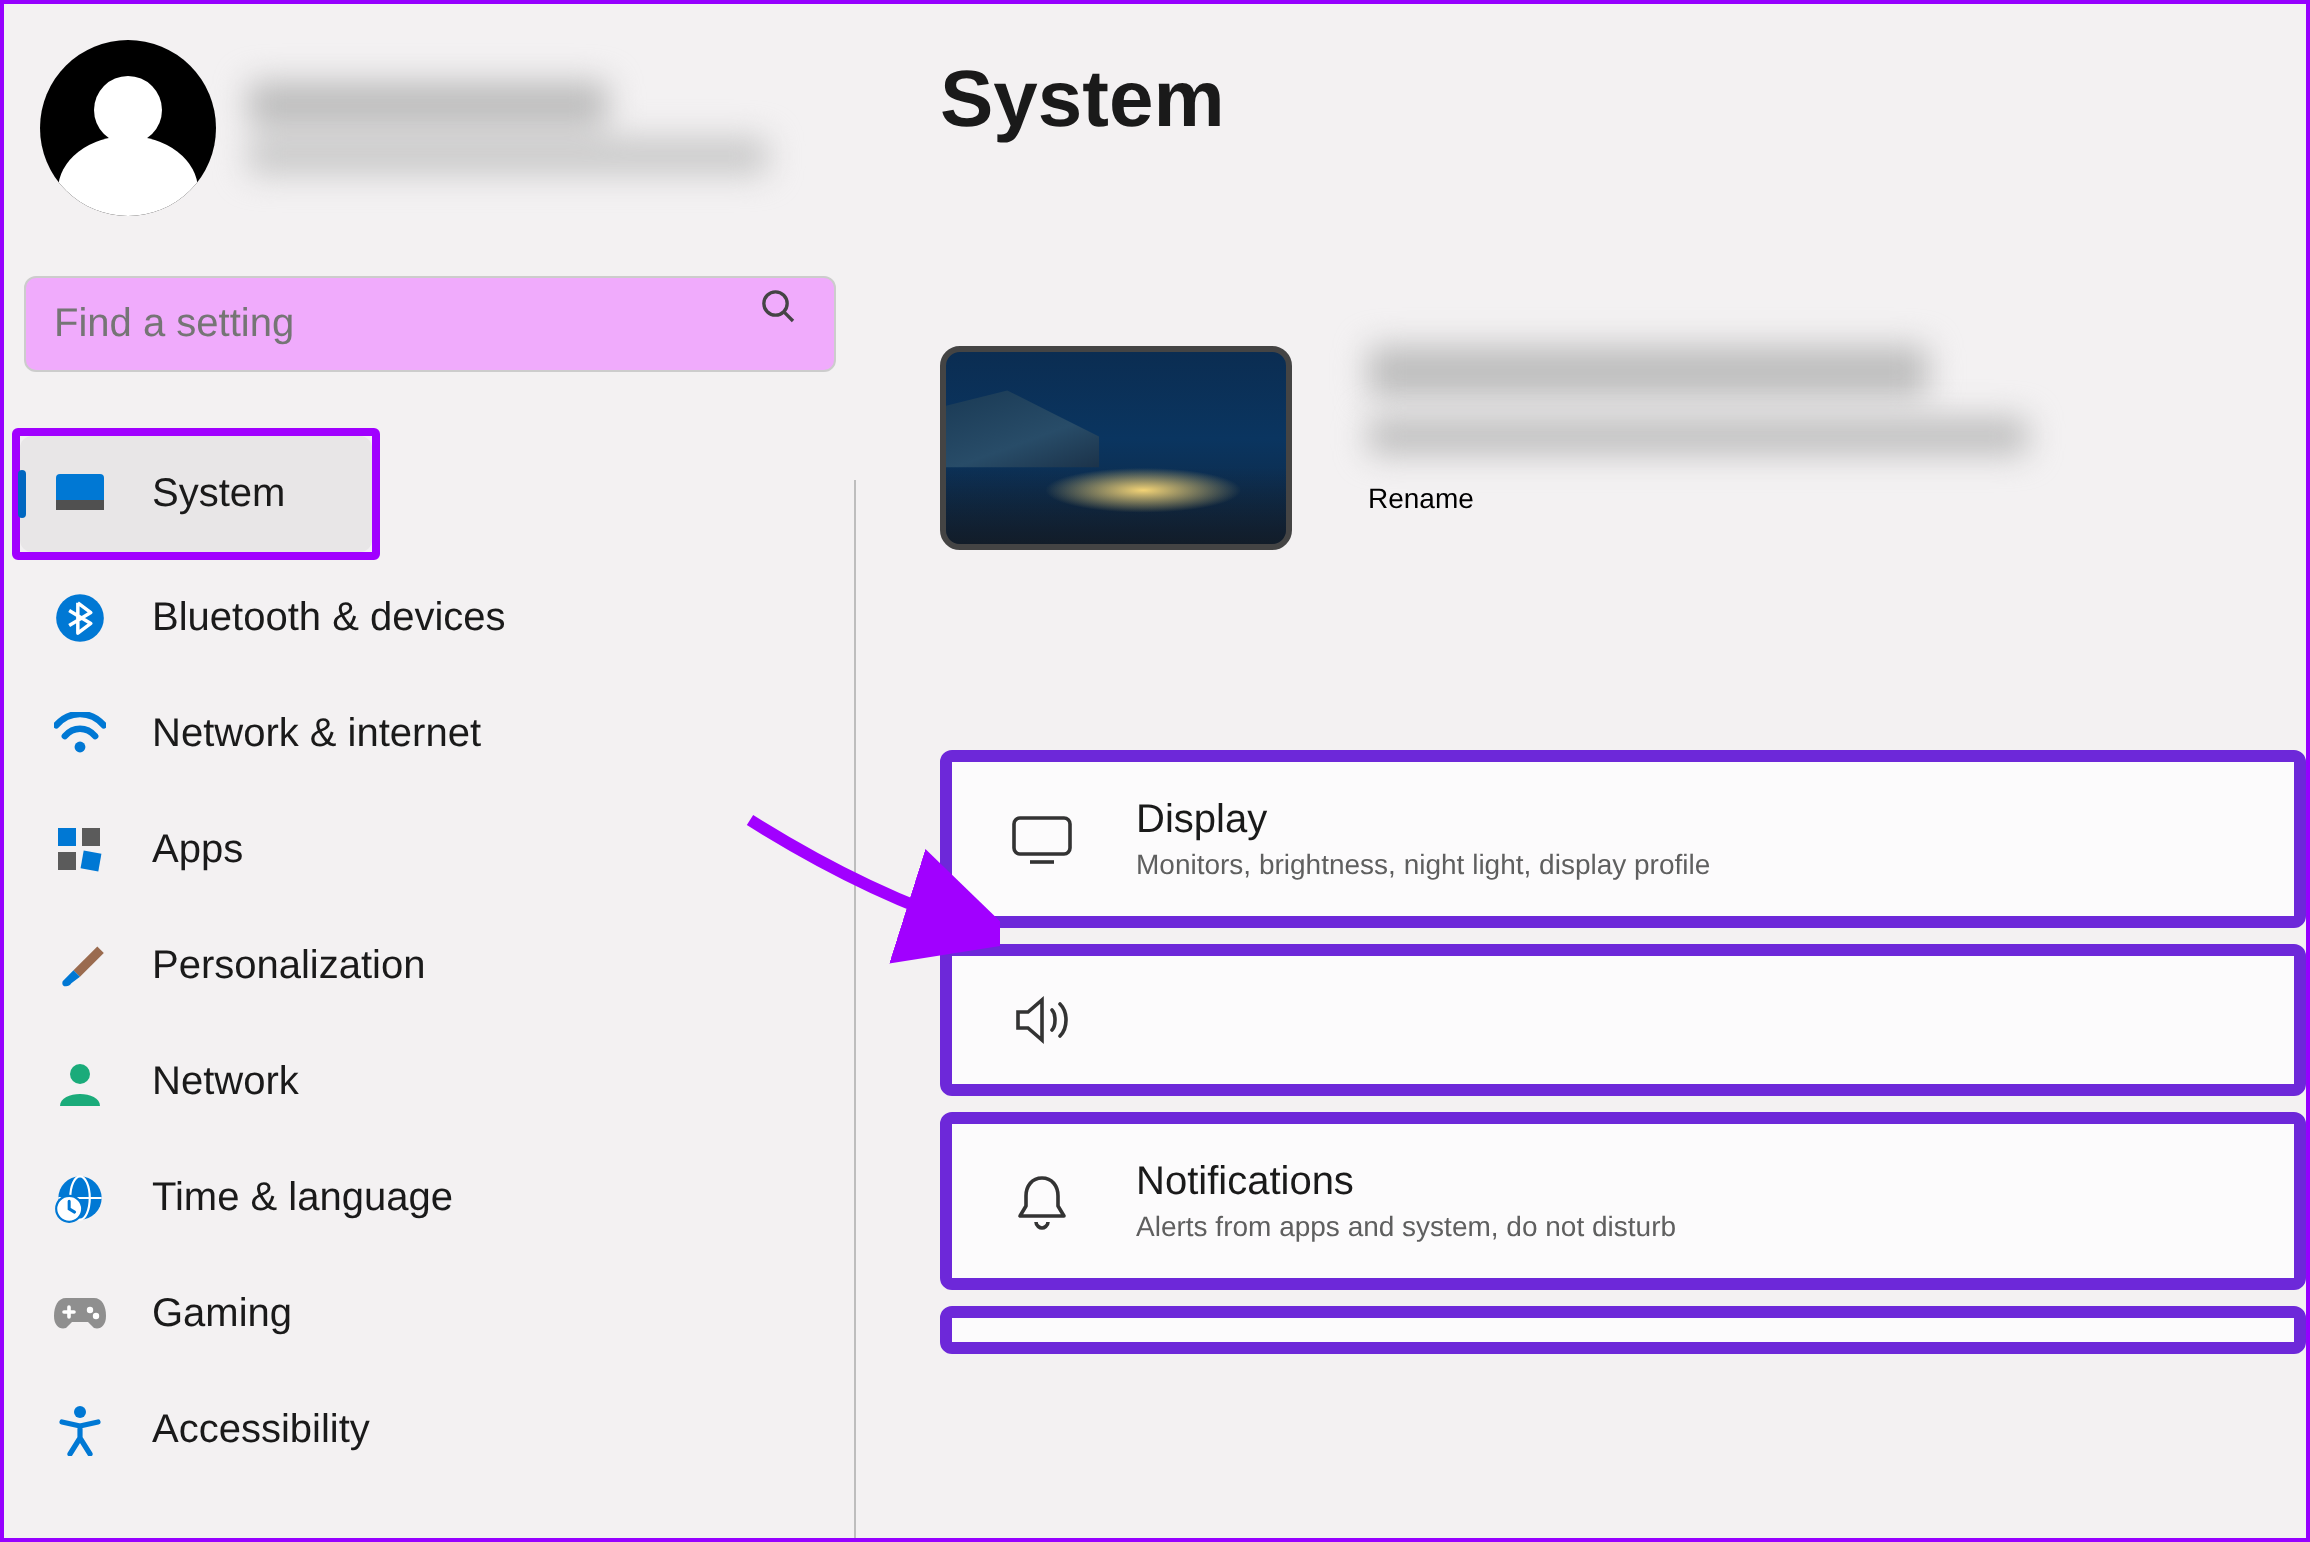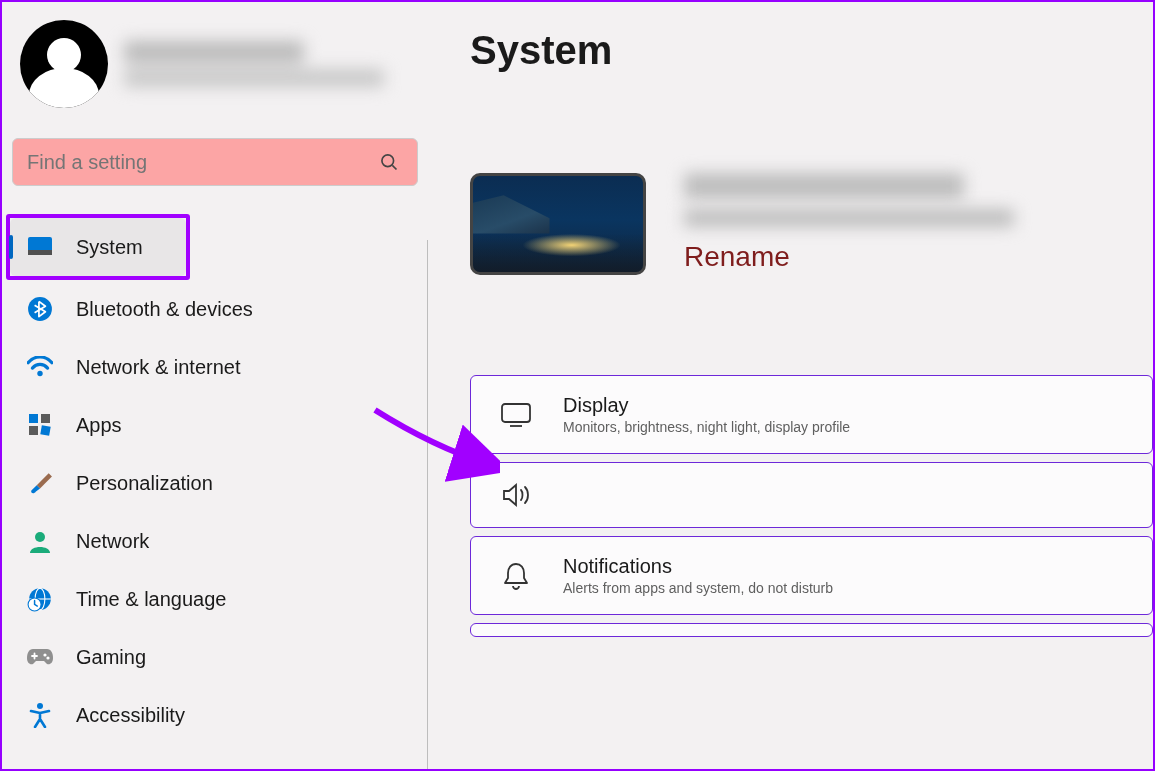--- a/index.html
+++ b/index.html
@@ -37,22 +37,22 @@
     }
     .avatar::after {
       content: ''; position: absolute; left: 50%; bottom: -14px;
       width: 70px; height: 54px; border-radius: 50% 50% 0 0; background: #fff;
       transform: translateX(-50%);
     }
     .profile-text { filter: blur(8px); color:#333; font-size:22px; line-height:1.4;}
     .profile-text .l1 { width:180px; height:22px; background:#bbb; margin-bottom:6px; border-radius:4px;}
     .profile-text .l2 { width:260px; height:18px; background:#c8c8c8; border-radius:4px;}
     .search {
-      display:flex; align-items:center;
-      background:#fca5a5; border:1px solid #ccc; border-radius:6px;
+      display:flex; 
+      background:#f0abfc; border:1px solid #ccc; border-radius:6px;
       padding: 0 14px; height:48px; margin:0 2px 28px 2px;
     }
     .search input {
       flex:1; border:none; outline:none; font-size:20px; color:#5f5f5f;
       background:transparent;
     }
     .nav { display:flex; flex-direction:column; }
     .nav-item {
       display:flex; align-items:center; gap:22px;
       padding:0 16px; height:58px; border-radius:6px;
@@ -85,24 +85,24 @@
     }
     .device-thumb::after{
       content:''; position:absolute; left:0; top:20%; right:55%; bottom:40%;
       background:linear-gradient(160deg,#1a3a55 0%,#284c68 60%,#1b3249 100%);
       clip-path:polygon(0 100%,0 20%,40% 0,70% 30%,100% 60%,100% 100%);
     }
     .device-info { flex:1; }
     .blur-line { filter:blur(8px); border-radius:4px; background:#bdbdbd; }
     .blur-line.b1 { width:280px; height:26px; margin-bottom:10px;}
     .blur-line.b2 { width:330px; height:18px; margin-bottom:14px;}
-    .rename { color:#7f1d1d; font-size:28px; cursor:pointer;}
+    .rename { color:#000000; font-size:14px; cursor:pointer;}
     .cards { display:flex; flex-direction:column; gap:8px;}
     .card {
-      background:#fcfbfc; border:1px solid #6d28d9; border-radius:6px;
+      background:#fcfbfc; border:6px solid #6d28d9; border-radius:6px;
       display:flex; align-items:center; gap:30px;
       padding:18px 20px 18px 28px;
     }
     .card-icon { width:34px; display:flex; justify-content:center; color:#333; flex-shrink:0;}
     .card-text .ct { font-size:20px; color:#1a1a1a; }
     .card-text .cs { font-size:14px; color:#5f5f5f; margin-top:2px;}
     
     .arrow {
       position:absolute; left:368px; top:400px; width:130px; height:80px;
       pointer-events:none; z-index:50;

